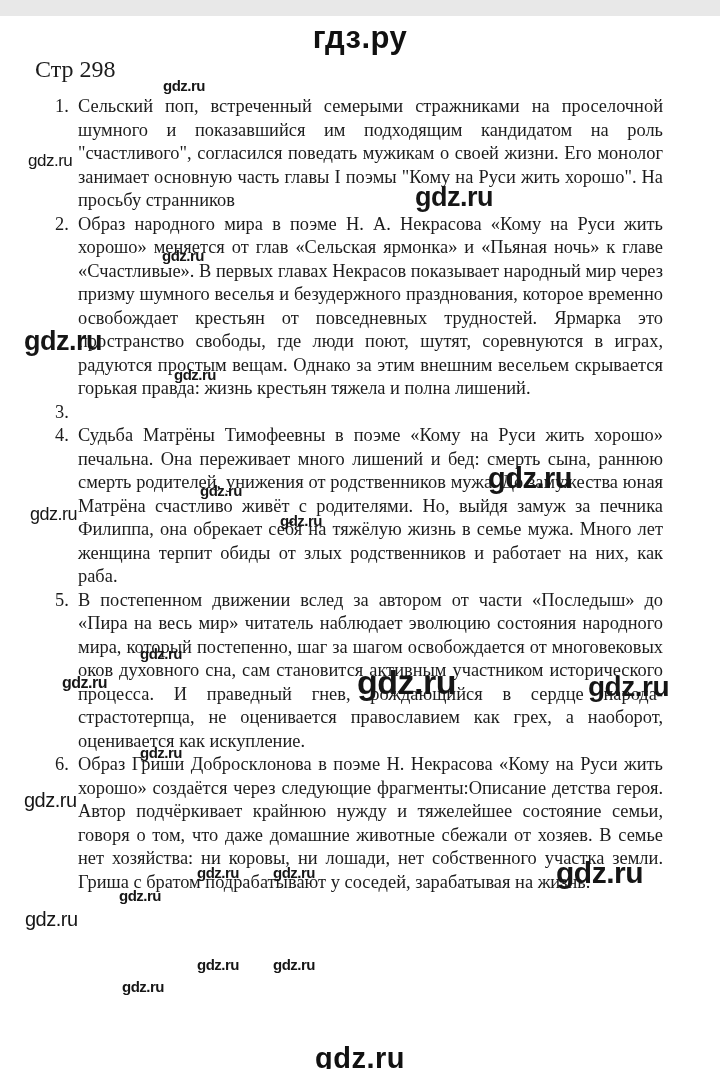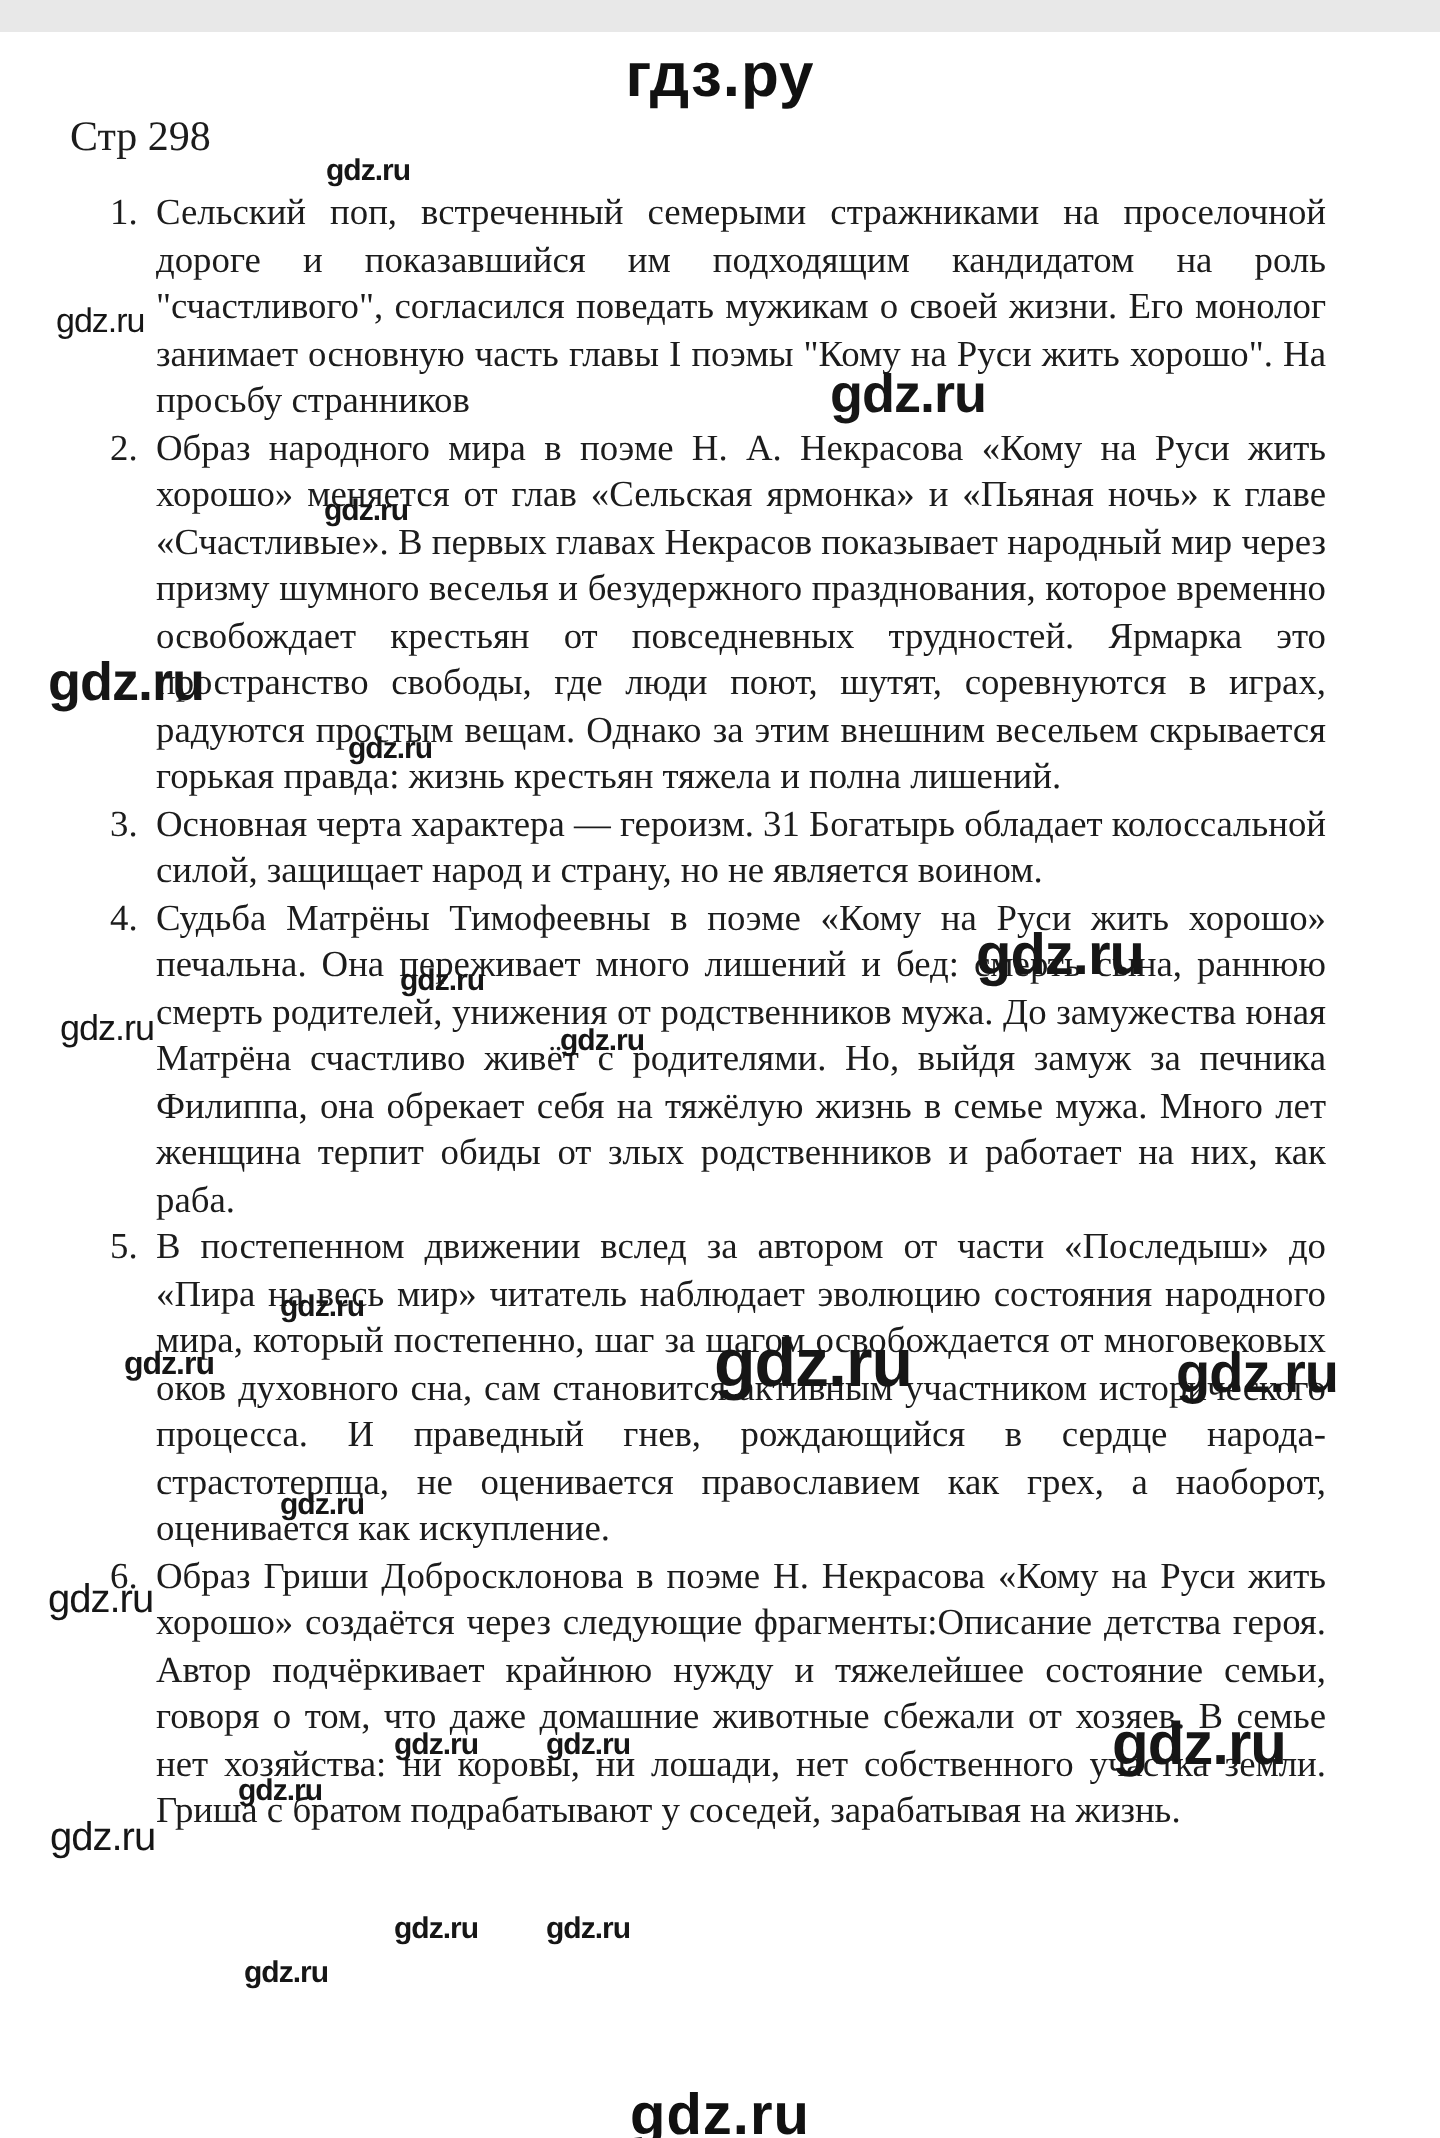--- a/index.html
+++ b/index.html
@@ -30,21 +30,21 @@
     text-align: center;
     font-family: "Liberation Sans", sans-serif;
     font-weight: 700;
     font-size: 29px;
     letter-spacing: 0.5px;
     color: #111;
   }
   .page-label {
     position: absolute;
     left: 35px; top: 40px;
-    font-size: 21px;
+    font-size: 24px;
   }
   .answers {
     position: absolute;
     left: 50px; top: 79px;
     width: 613px;
     margin: 0; padding: 0;
     list-style: none;
     font-size: 18.4px;
     line-height: 23.5px;
   }
@@ -74,35 +74,34 @@
 
 <div class="page">
   <div class="top-logo">гдз.ру</div>
 
   <div class="page-label">Стр 298</div>
 
   <ol class="answers">
   <li class="answer">
     <span class="num">1.</span>
     <div class="body">
-          <p>Сельский поп, встреченный семерыми стражниками на проселочной дороге и показавшийся им подходящим кандидатом на роль "счастливого", согласился поведать мужикам о своей жизни. Его монолог занимает основную часть главы I поэмы "Кому на Руси жить хорошо". На просьбу странников</p>
+          <p>Сельский поп, встреченный семерыми стражниками на проселочной шумного и показавшийся им подходящим кандидатом на роль "счастливого", согласился поведать мужикам о своей жизни. Его монолог занимает основную часть главы I поэмы "Кому на Руси жить хорошо". На просьбу странников</p>
         </div>
   </li>
 
   <li class="answer">
     <span class="num">2.</span>
     <div class="body">
           <p>Образ народного мира в поэме Н. А. Некрасова «Кому на Руси жить хорошо» меняется от глав «Сельская ярмонка» и «Пьяная ночь» к главе «Счастливые». В первых главах Некрасов показывает народный мир через призму шумного веселья и безудержного празднования, которое временно освобождает крестьян от повседневных трудностей. Ярмарка это пространство свободы, где люди поют, шутят, соревнуются в играх, радуются простым вещам. Однако за этим внешним весельем скрывается горькая правда: жизнь крестьян тяжела и полна лишений.</p>
         </div>
   </li>
 
   <li class="answer">
     <span class="num">3.</span>
     <div class="body">
-          <p>Основная черта характера — героизм. 31 Богатырь обладает колоссальной силой, защищает народ и страну, но не является воином.</p>
         </div>
   </li>
 
   <li class="answer">
     <span class="num">4.</span>
     <div class="body">
           <p>Судьба Матрёны Тимофеевны в поэме «Кому на Руси жить хорошо» печальна. Она переживает много лишений и бед: смерть сына, раннюю смерть родителей, унижения от родственников мужа. До замужества юная Матрёна счастливо живёт с родителями. Но, выйдя замуж за печника Филиппа, она обрекает себя на тяжёлую жизнь в семье мужа. Много лет женщина терпит обиды от злых родственников и работает на них, как раба.</p>
         </div>
   </li>
 

